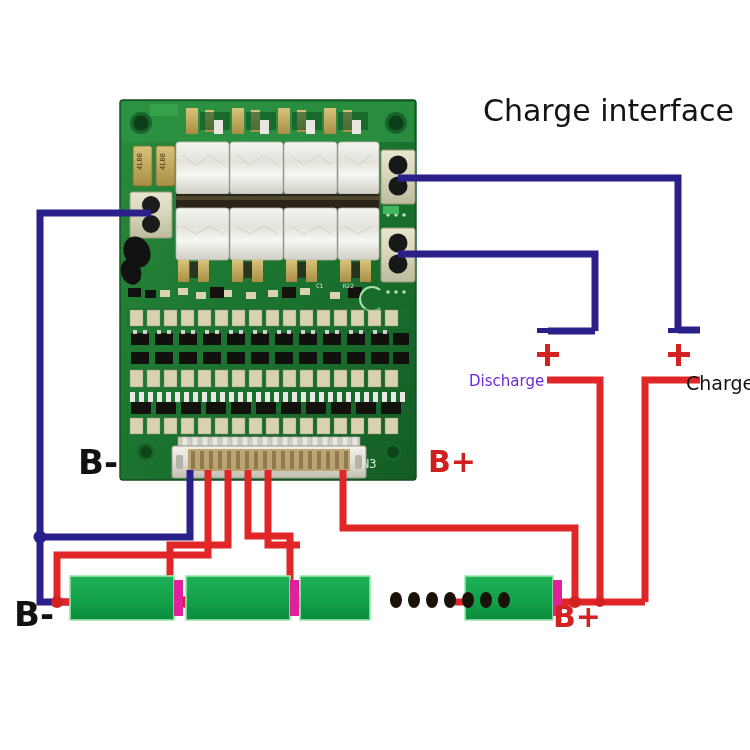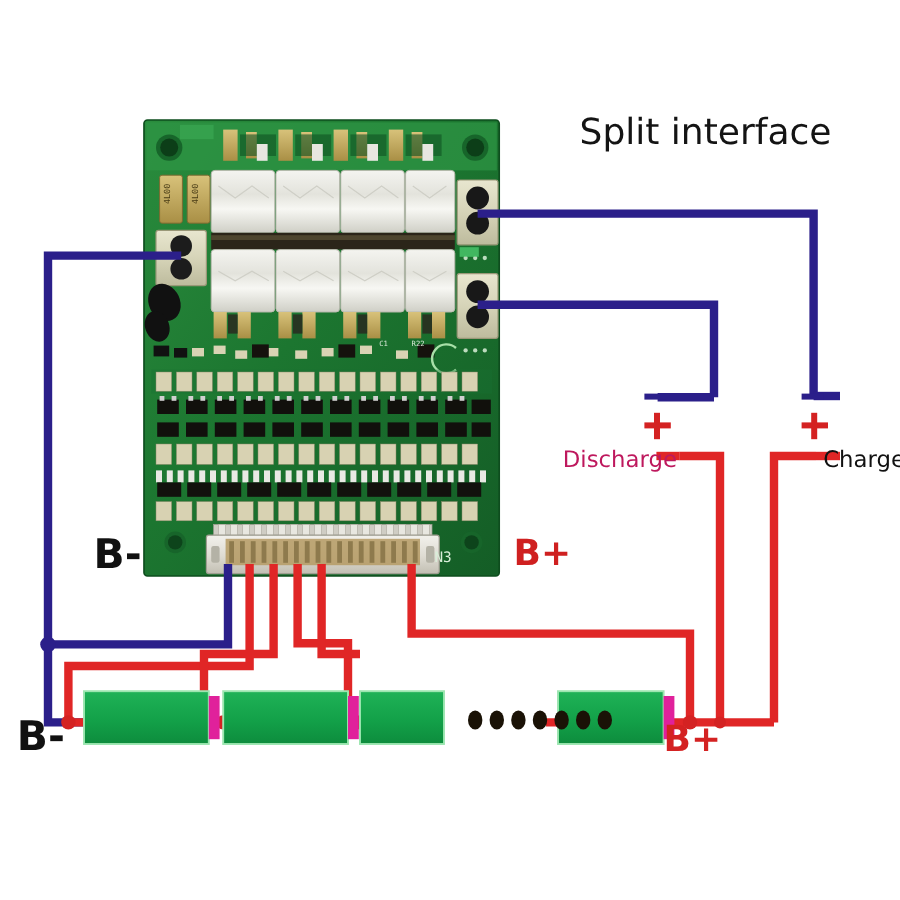--- a/index.html
+++ b/index.html
@@ -3,21 +3,21 @@
 <meta charset="utf-8">
 <style>
   html,body{margin:0;padding:0;background:#fff;}
   body{width:750px;height:750px;overflow:hidden;
        font-family:"DejaVu Sans","Liberation Sans",sans-serif;}
   #stage{position:relative;width:750px;height:750px;background:#ffffff;}
   #stage svg{position:absolute;left:0;top:0;}
   .lbl{position:absolute;white-space:nowrap;line-height:1;}
   #title{left:483px;top:96px;font-size:30px;color:#141414;
          font-family:"DejaVu Sans","Liberation Sans",sans-serif;}
-  #discharge-label{left:469px;top:374px;font-size:19px;color:#be185d;}
+  #discharge-label{left:469px;top:374px;font-size:15px;color:#6d28d9;}
   #charge-label{left:686px;top:374px;font-size:19px;color:#111;}
   #bminus-board{left:78px;top:445px;font-size:34px;font-weight:bold;color:#111;}
   #bplus-board{left:428px;top:447px;font-size:30px;font-weight:bold;color:#cf2020;}
   #bminus-bottom{left:14px;top:597px;font-size:34px;font-weight:bold;color:#111;}
   #bplus-bottom{left:553px;top:602px;font-size:30px;font-weight:bold;color:#d42222;}
 </style>
 </head>
 <body>
 
 <div id="stage">
@@ -498,21 +498,21 @@
       <ellipse cx="396" cy="600" rx="6" ry="8"></ellipse>
       <ellipse cx="414" cy="600" rx="6" ry="8"></ellipse>
       <ellipse cx="432" cy="600" rx="6" ry="8"></ellipse>
       <ellipse cx="450" cy="600" rx="6" ry="8"></ellipse>
       <ellipse cx="468" cy="600" rx="6" ry="8"></ellipse>
       <ellipse cx="486" cy="600" rx="6" ry="8"></ellipse>
       <ellipse cx="504" cy="600" rx="6" ry="8"></ellipse>
     </g>
   </svg>
 
-  <div class="lbl" id="title">Split interface</div>
+  <div class="lbl" id="title">Charge interface</div>
 
   <div class="lbl" id="discharge-label">Discharge</div>
 
   <div class="lbl" id="charge-label">Charge</div>
 
   <div class="lbl" id="bminus-board">B-</div>
 
   <div class="lbl" id="bplus-board">B+</div>
 
   <div class="lbl" id="bminus-bottom">B-</div>

